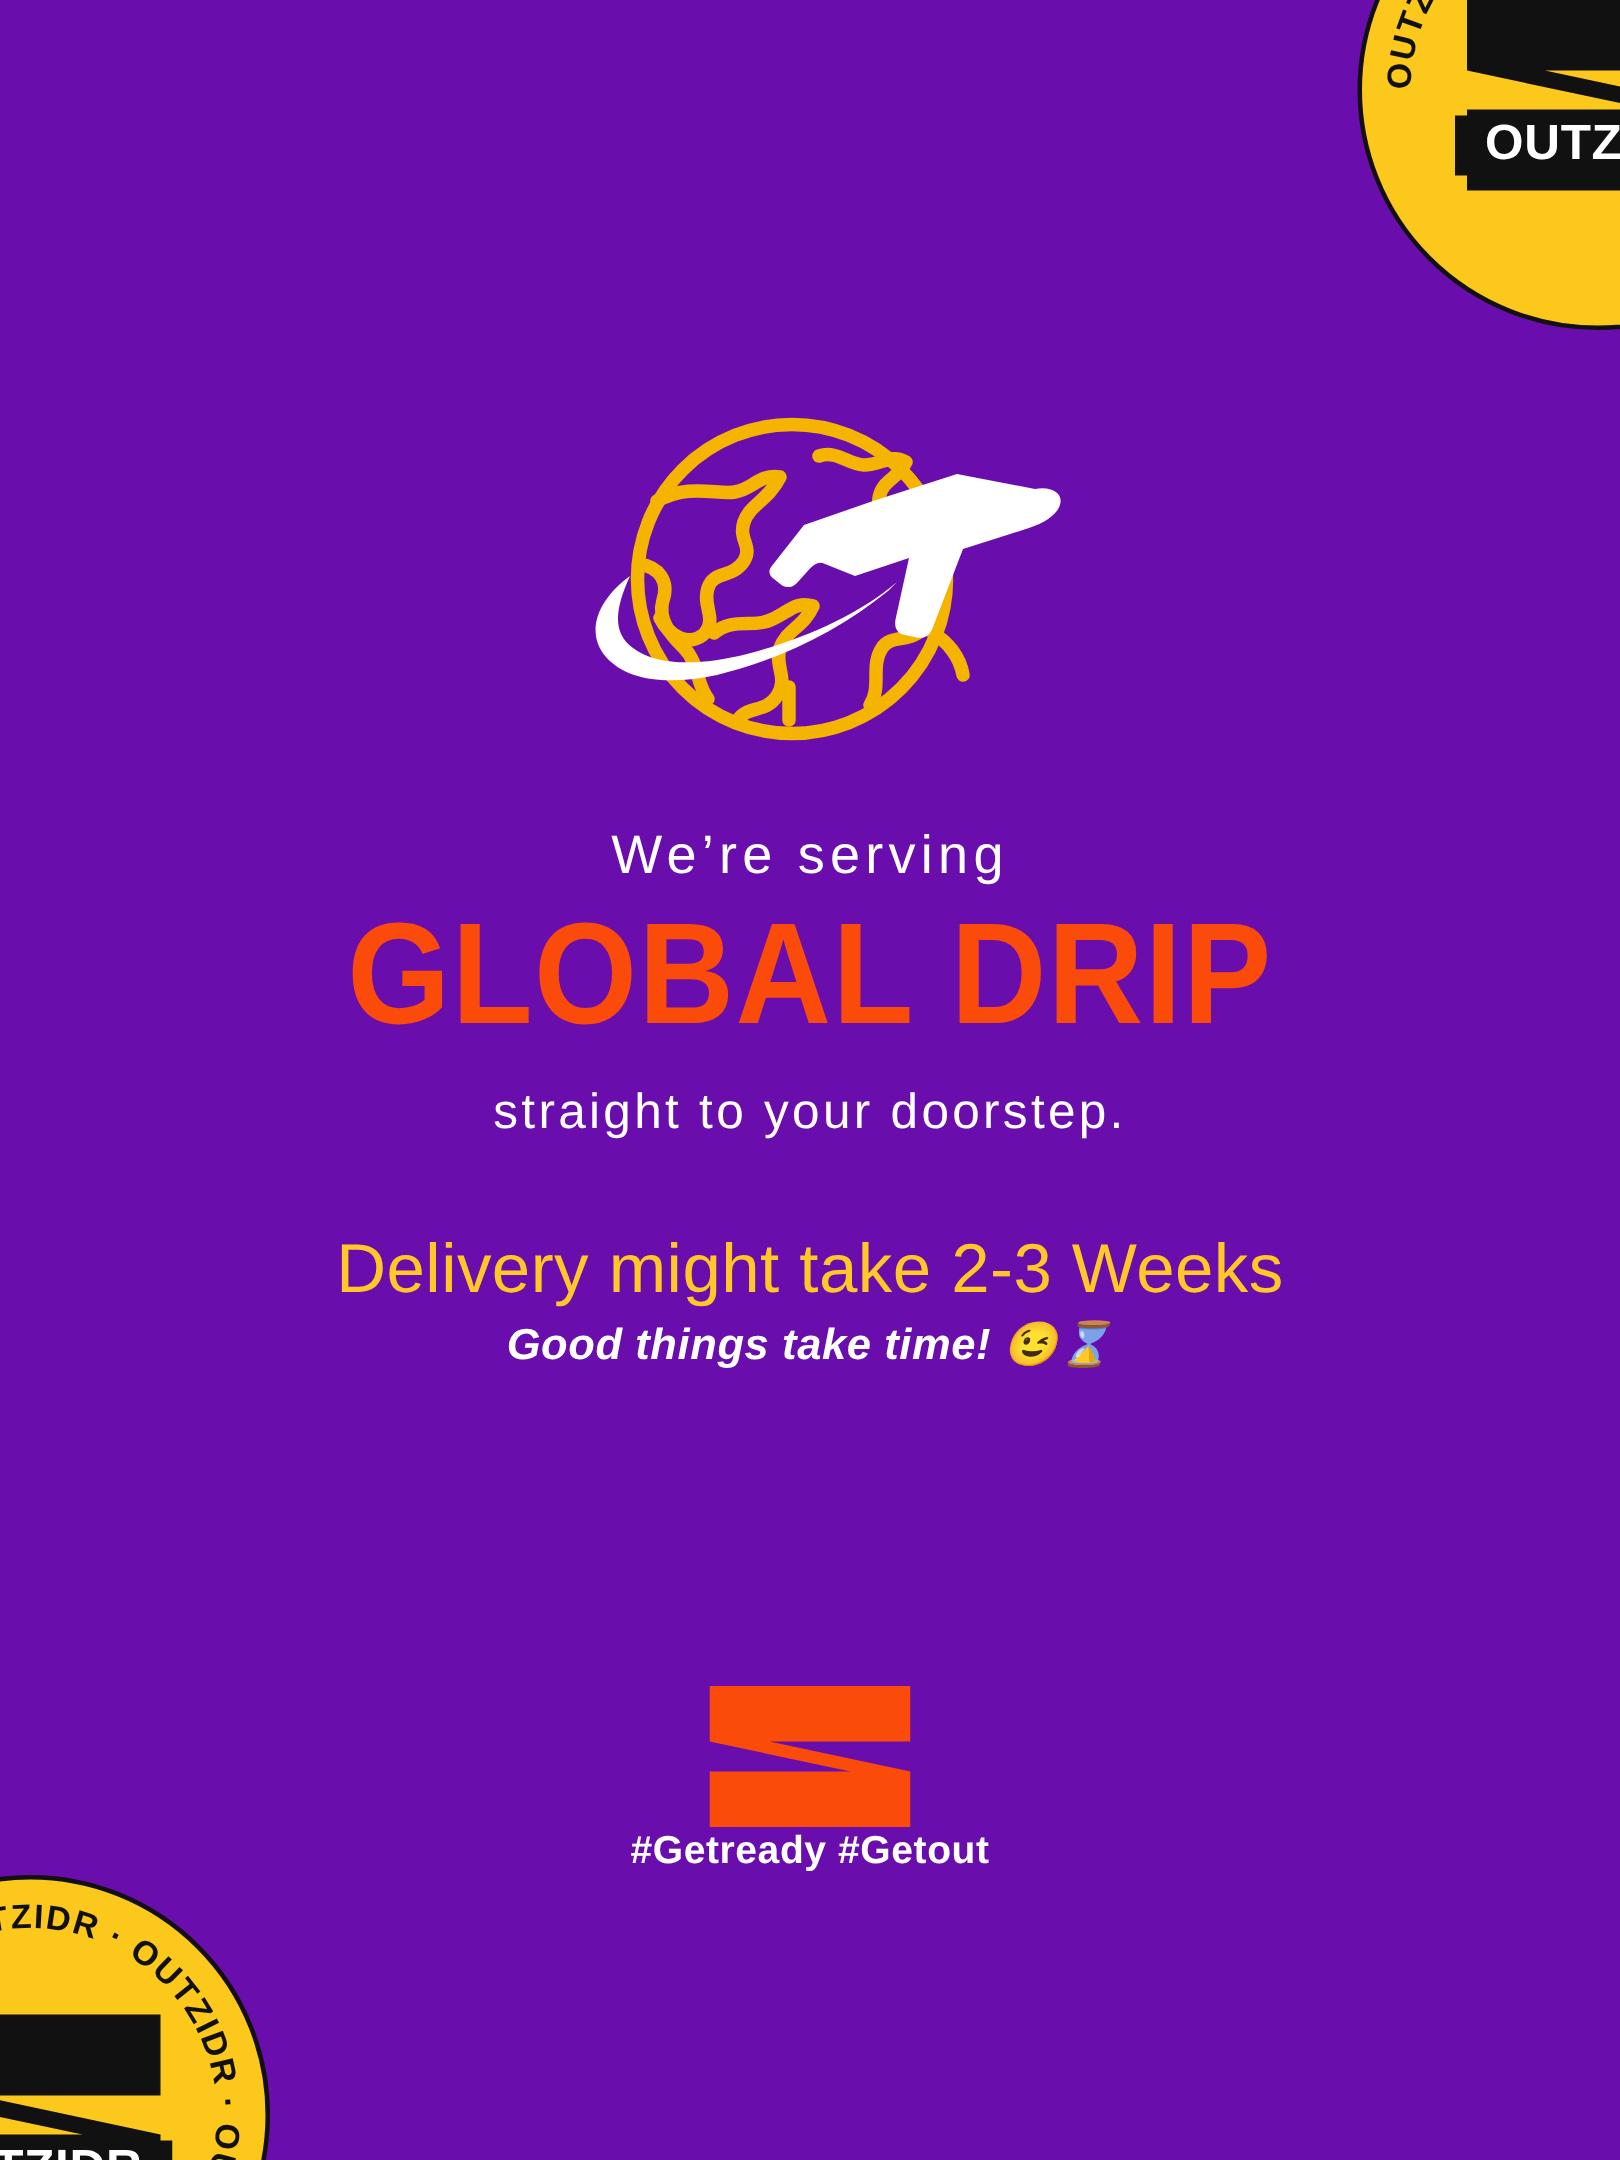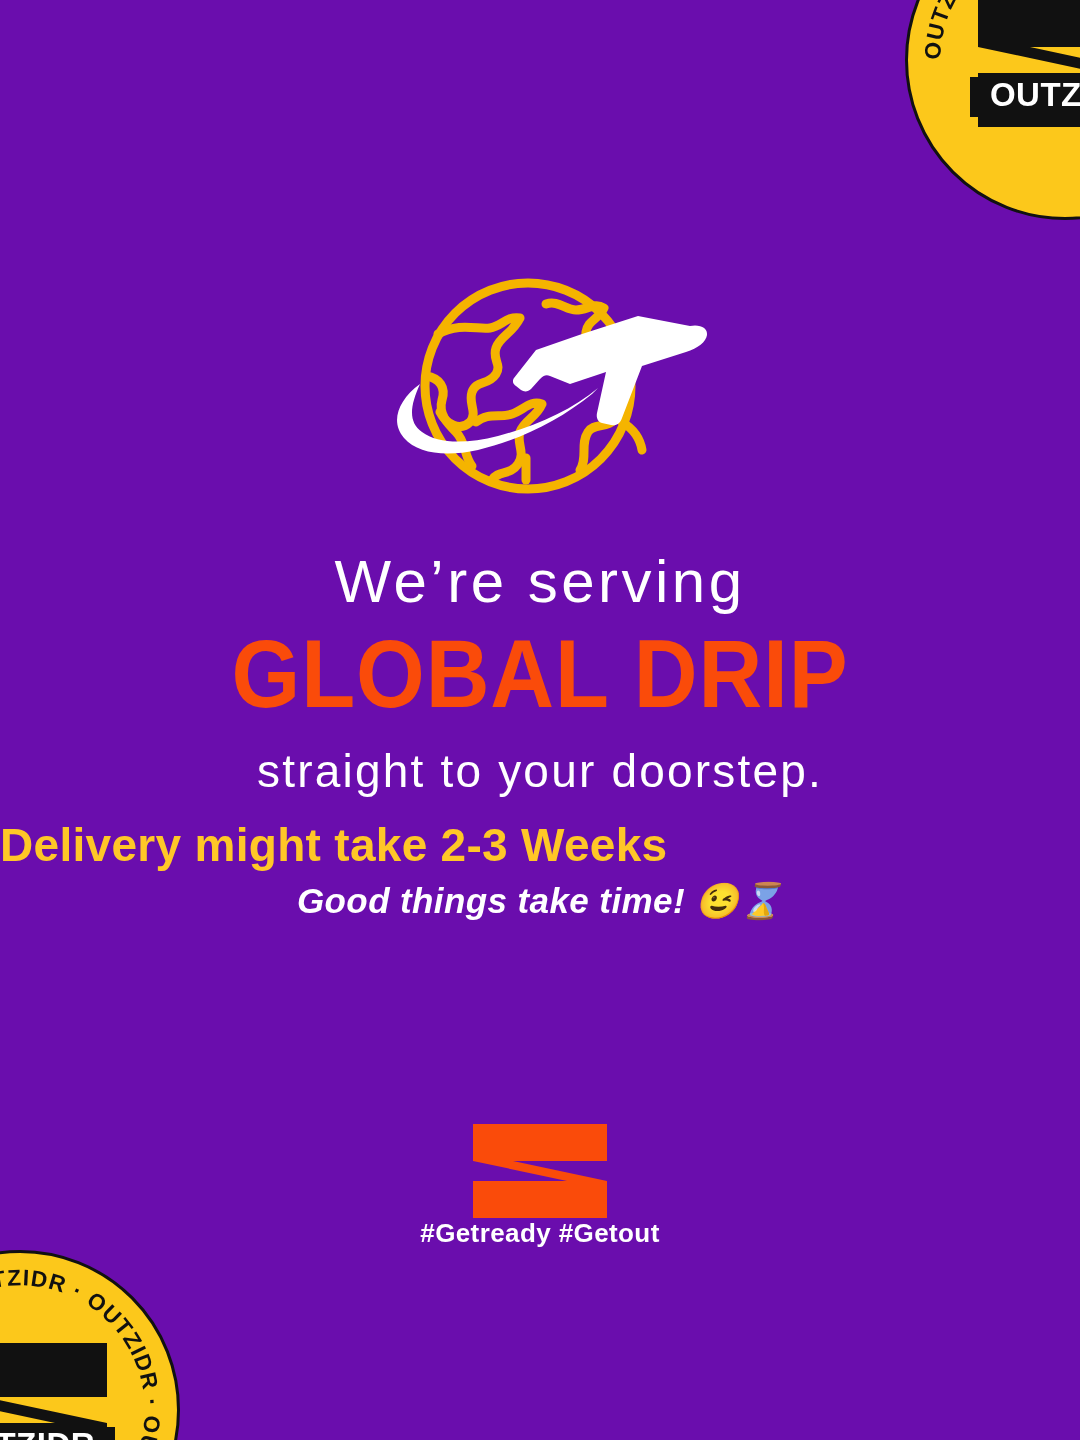--- a/index.html
+++ b/index.html
@@ -67,65 +67,66 @@
   .copy {
     position: absolute;
     left: 0;
     top: 552px;
     width: 100%;
     text-align: center;
   }
 
   #headline-pre {
     color: #FFFFFF;
-    font-size: 60px;
+    font-size: 36px;
     font-weight: 400;
     letter-spacing: 3.5px;
     line-height: 1.0;
   }
 
   #headline-main {
     color: #FA4B0A;
     font-size: 96px;
     font-weight: 700;
     letter-spacing: 1px;
     line-height: 1.0;
     margin-top: 14px;
     transform: scaleX(0.92);
   }
 
   #headline-post {
     color: #FFFFFF;
+    font-size: 33px;
+    font-weight: 400;
+    letter-spacing: 2.2px;
+    line-height: 1.0;
+    margin-top: 26px;
+  }
+
+  #delivery-note {
+    position: absolute;
+    left: 0;
+    top: 822px;
+    width: 100%;
+    text-align: center;
+    color: #FFC727;
     font-size: 46px;
     font-weight: 400;
-    letter-spacing: 2.2px;
-    line-height: 1.0;
-    margin-top: 26px;
-  }
-
-  #delivery-note {
-    position: absolute;
-    left: 0;
-    top: 822px;
-    width: 100%;
-    color: #FFC727;
-    font-size: 46px;
-    font-weight: 700;
     letter-spacing: 0.3px;
     line-height: 1.0;
   }
 
   #delivery-subnote {
     position: absolute;
     left: 0;
     top: 882px;
     width: 100%;
     text-align: center;
     color: #FFFFFF;
-    font-size: 35px;
+    font-size: 29px;
     font-weight: 700;
     font-style: italic;
     letter-spacing: 0.4px;
     line-height: 1.1;
   }
 
   
   #footer-logo {
     position: absolute;
     left: 50%;

